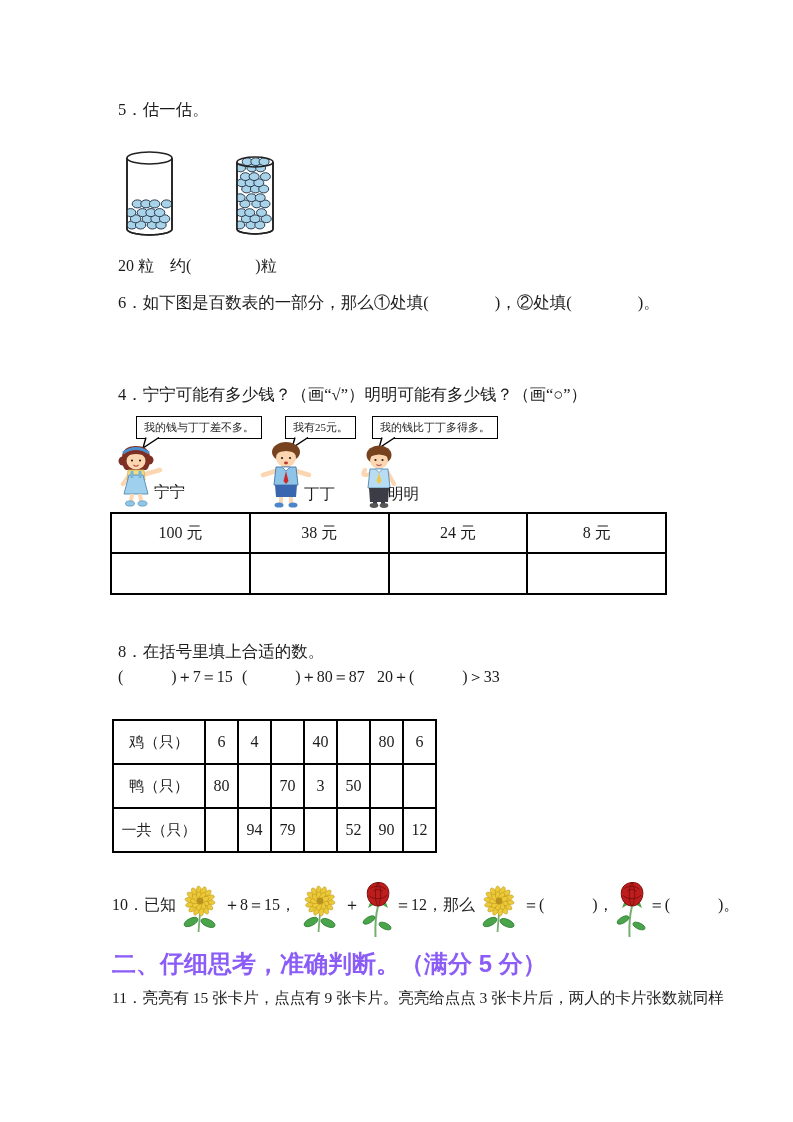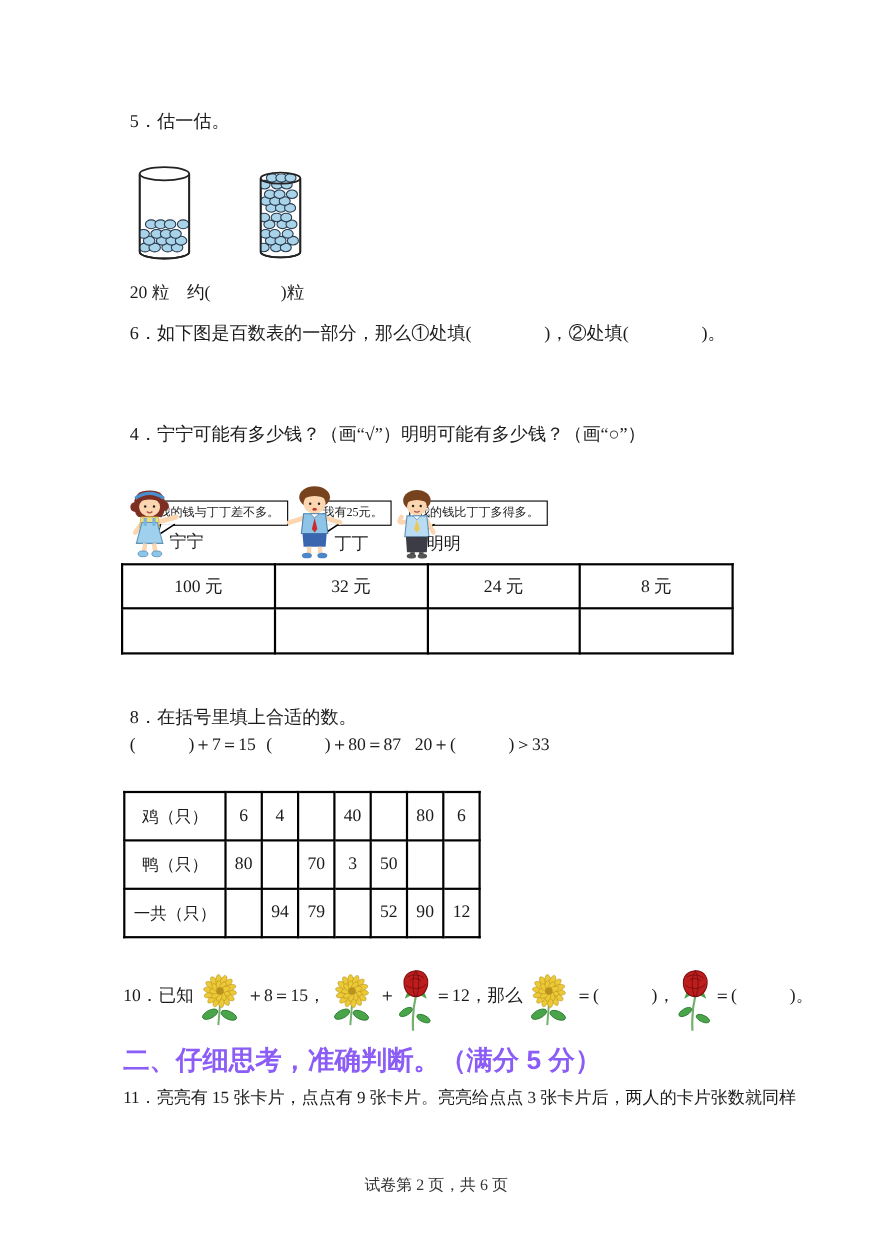--- a/index.html
+++ b/index.html
@@ -7,21 +7,21 @@
         font-family:"Liberation Serif","DejaVu Serif",serif;color:#1b1b1b;}
   .abs{position:absolute;}
   .qtitle{font-size:16.5px;white-space:nowrap;line-height:1.3;}
   .caption{font-size:16px;white-space:nowrap;}
   
   .gcell{position:absolute;width:29px;height:29px;border:2px solid #000;box-sizing:border-box;
          background:#fff;display:flex;align-items:center;justify-content:center;font-size:18px;}
   .gcirc{font-size:16px;}
   
   .bubble{position:absolute;border:1.5px solid #000;background:#fff;font-size:11px;
-          padding:3px 7px;white-space:nowrap;line-height:1.4;margin-top:39px;}
+          padding:3px 7px;white-space:nowrap;line-height:1.4;}
   .tail{position:absolute;left:5px;bottom:-11px;}
   .kidlabel{position:absolute;font-size:15.5px;white-space:nowrap;}
   
   .moneytable{border-collapse:collapse;width:557px;table-layout:fixed;}
   .moneytable td{border:2px solid #000;text-align:center;font-size:16px;margin-left:20px;}
   .moneytable tr.hdr td{height:36px;}
   .moneytable tr.blank td{height:37px;}
   
   .eq{position:absolute;font-size:16px;white-space:nowrap;}
   
@@ -197,21 +197,21 @@
       <ellipse cx="20" cy="61.5" rx="4.3" ry="2.4" fill="#555"></ellipse>
       <ellipse cx="30" cy="61.5" rx="4.3" ry="2.4" fill="#555"></ellipse>
     </svg>
     <div class="kidlabel" style="left:278px;top:72px">明明</div>
   </div>
 
   <table class="moneytable abs" style="left:110px;top:512px">
     <tbody>
         <tr class="hdr">
       <td>100 元</td>
-      <td>32 元</td>
+      <td>38 元</td>
       <td>24 元</td>
       <td>8 元</td>
     </tr>
     <tr class="blank">
       <td></td>
       <td></td>
       <td></td>
       <td></td>
     </tr>
   </tbody>
@@ -368,14 +368,13 @@
   <path d="M16 2.5 C 23 2 27.5 7.5 26.8 14.5 C 26 21.5 21.5 26 16 26 C 10.5 26 5.8 21.5 5.3 14.5 C 4.8 7.5 9 3 16 2.5 Z" fill="#be1d1d" stroke="#7c0f0f" stroke-width="1"></path>
   <path d="M8.5 8.5 C 12 5.5 20 5.5 23.5 9.5 M7 15.5 C 11 19.5 21 20 25 15 M16 2.5 C 12.5 9 12.5 19 15.5 26 M16 2.5 C 19.5 9 19.5 19 16.5 26 M11 11 C 14 9 18 9 21 11.5" stroke="#7c0f0f" stroke-width="0.9" fill="none"></path>
       </svg>
     <span>＝(　　　)。</span>
   </div>
 
   <div class="abs heading" style="left:112px;top:948px">二、仔细思考，准确判断。（满分 5 分）</div>
 
   <div class="abs bodyline" style="left:112px;top:988px">11．亮亮有 15 张卡片，点点有 9 张卡片。亮亮给点点 3 张卡片后，两人的卡片张数就同样</div>
 
-  <div class="footer">试卷第 2 页，共 6 页</div>
 </div>
 
 </body></html>

